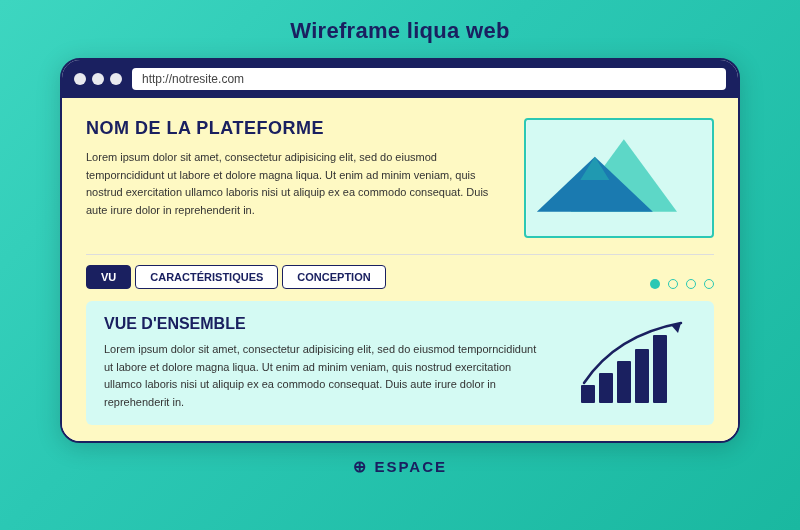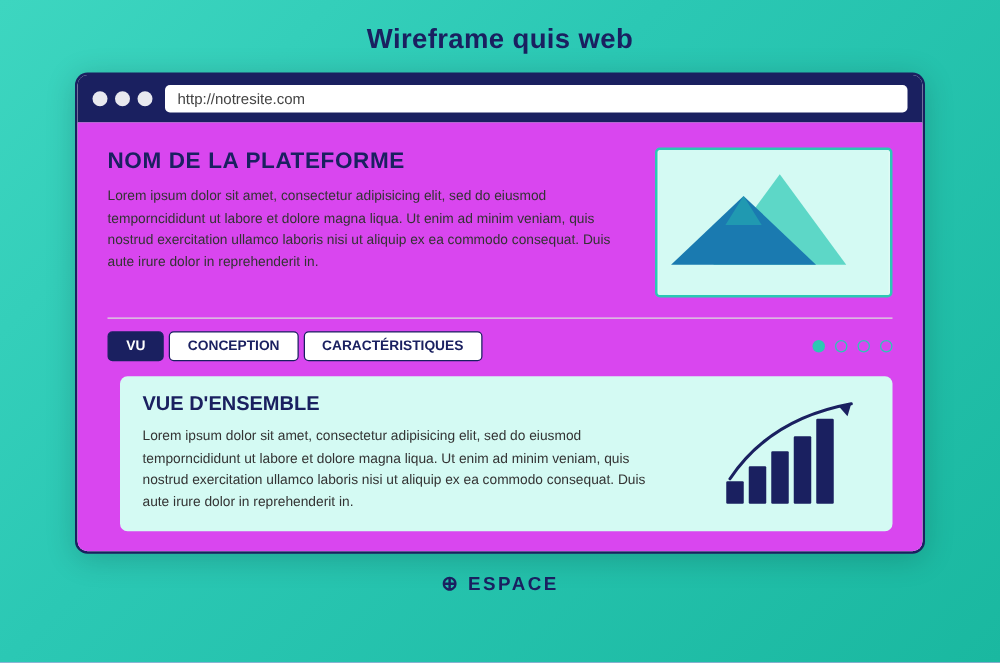--- a/index.html
+++ b/index.html
@@ -18,21 +18,21 @@
       font-size: 22px;
       font-weight: bold;
       color: #1a2060;
       margin: 18px 0 14px 0;
       letter-spacing: 0.3px;
     }
     
     .browser-window {
       width: 680px;
       background: #fff;
-      border-radius: 10px;
+      border-radius: 20px;
       overflow: hidden;
       box-shadow: 0 4px 24px rgba(0,0,0,0.18);
       border: 2px solid #1a2060;
     }
     .browser-bar {
       background: #1a2060;
       display: flex;
       align-items: center;
       padding: 8px 12px;
       gap: 10px;
@@ -55,21 +55,21 @@
       padding: 3px 10px;
       font-size: 12px;
       color: #444;
       height: 22px;
       display: flex;
       align-items: center;
     }
     
     .browser-content {
       padding: 20px 24px 16px 24px;
-      background: #d946ef;
+      background: #fef9c3;
     }
     .section-top {
       display: flex;
       gap: 20px;
       align-items: flex-start;
       margin-bottom: 16px;
     }
     .section-top-left {
       flex: 1;
     }
@@ -99,21 +99,21 @@
       padding-bottom: 0;
     }
     
     .mountain-svg {
       width: 100%;
       height: 100%;
     }
     
     .tabs-row {
       display: flex;
-      align-items: center;
+      align-items: flex-end;
       gap: 0;
       margin-bottom: 0;
       border-top: 1px solid #ddd;
       padding-top: 10px;
     }
     .tabs-group {
       display: flex;
       gap: 4px;
       flex: 1;
     }
@@ -149,21 +149,20 @@
     }
     
     .bottom-section {
       background: #d4faf3;
       border-radius: 6px;
       margin-top: 12px;
       padding: 14px 18px 14px 18px;
       display: flex;
       gap: 36px;
       align-items: flex-start;
-      margin-left: 10px;
     }
     .bottom-left {
       flex: 1;
     }
     .section-subtitle {
       font-size: 16px;
       font-weight: bold;
       color: #1a2060;
       margin-bottom: 8px;
     }
@@ -191,21 +190,21 @@
       font-weight: bold;
       letter-spacing: 2px;
     }
     .footer-icon {
       font-size: 16px;
     }
   </style>
 </head>
 <body>
 
-<h1 class="page-title">Wireframe quis web</h1>
+<h1 class="page-title">Wireframe liqua web</h1>
 
 <div class="browser-window">
 
   <div class="browser-bar">
     <div class="browser-dots">
       <div class="browser-dot"></div>
       <div class="browser-dot"></div>
       <div class="browser-dot"></div>
     </div>
     <div class="browser-url-bar">
@@ -230,22 +229,22 @@
           <polygon points="70,38 130,95 10,95" fill="#1a7ab0"></polygon>
 
           <polygon points="70,38 85,62 55,62" fill="#2bc8b4" opacity="0.4"></polygon>
         </svg>
       </div>
     </div>
 
     <div class="tabs-row">
       <div class="tabs-group">
         <div class="tab active">VU</div>
+        <div class="tab">CARACTÉRISTIQUES</div>
         <div class="tab">CONCEPTION</div>
-        <div class="tab">CARACTÉRISTIQUES</div>
       </div>
       <div class="dots-indicator">
         <div class="dot-ind"></div>
         <div class="dot-ind empty"></div>
         <div class="dot-ind empty"></div>
         <div class="dot-ind empty"></div>
       </div>
     </div>
 
     <div class="bottom-section">

